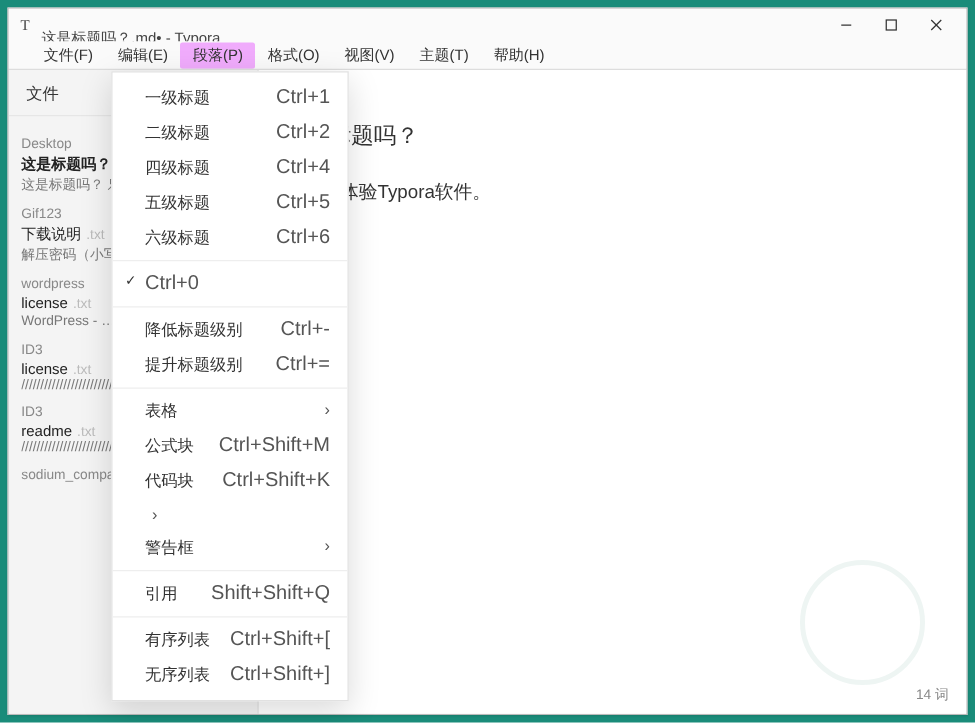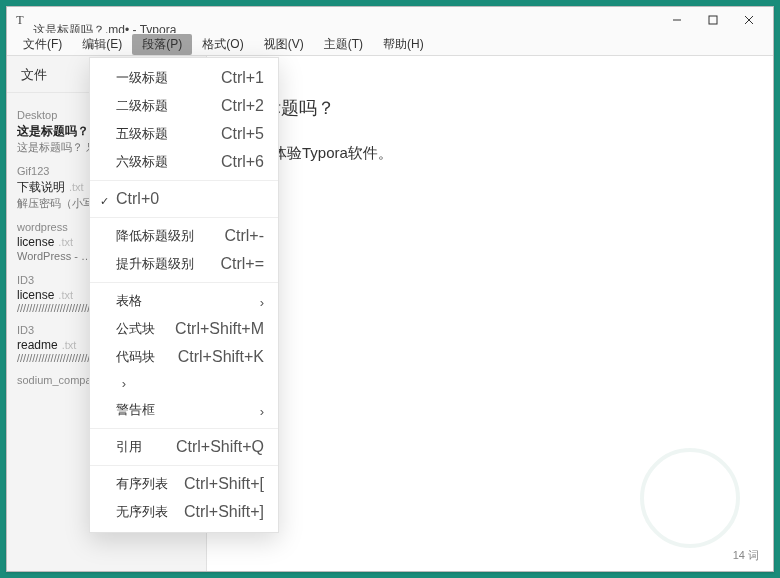--- a/index.html
+++ b/index.html
@@ -33,27 +33,27 @@
   }
   .titlebar .app-icon { width: 14px; height: 14px; margin-right: 6px; text-align:center; font-family: serif;}
   .titlebar .title { flex: 0 0 auto; margin-top: 21px; }
   .titlebar .spacer { flex: 1; }
   .winbtn { width: 36px; height: 100%; display: flex; align-items:center; justify-content:center; color:#333;}
   .winbtn svg { display:block; }
   .menubar {
     height: 22px;
     display: flex;
     align-items: center;
-    padding: 0 6px;
+    padding: 0 18px;
     font-size: 12px;
     color: #333;
     background: #fafafa;
   }
   .menubar .menu-item { padding: 2px 10px; border-radius: 2px; }
-  .menubar .menu-item.active { background: #a3a3a3; }
+  .menubar .menu-item.active { background: #f0abfc; }
   .body {
     flex: 1;
     display: flex;
     min-height: 0;
     border-top: 1px solid #ddd;
   }
   .sidebar {
     width: 200px;
     background: #f4f4f4;
     border-right: 1px solid #e1e1e1;
@@ -97,21 +97,21 @@
     width: 190px;
     background: #fff;
     border: 1px solid #e1e1e1;
     box-shadow: 0 8px 24px rgba(0,0,0,0.15);
     padding: 6px 0;
     z-index: 10;
     font-size: 13px;
   }
   .dd-item {
     display: flex;
-    align-items: flex-end;
+    align-items: flex-start;
     padding: 5px 14px 5px 10px;
     color: #333;
   }
   .dd-item .check { width: 16px; color:#333; font-size:11px;}
   .dd-item .label { flex: 1; }
   .dd-item .accel { color: #555; font-size: 16px; }
   .dd-item .sub { color:#555; width:10px; text-align:right;}
   .dd-sep { height:1px; background:#eee; margin: 4px 0; }
   .watermark {
     position:absolute; right:40px; bottom:30px;
@@ -218,20 +218,25 @@
         <span class="label">一级标题</span>
         <span class="accel">Ctrl+1</span>
       </div>
       <div class="dd-item">
         <span class="check"></span>
         <span class="label">二级标题</span>
         <span class="accel">Ctrl+2</span>
       </div>
       <div class="dd-item">
         <span class="check"></span>
+        <span class="label">四级标题</span>
+        <span class="accel">Ctrl+4</span>
+      </div>
+      <div class="dd-item">
+        <span class="check"></span>
         <span class="label">五级标题</span>
         <span class="accel">Ctrl+5</span>
       </div>
       <div class="dd-item">
         <span class="check"></span>
         <span class="label">六级标题</span>
         <span class="accel">Ctrl+6</span>
       </div>
       <div class="dd-sep"></div>
       <div class="dd-item">
@@ -271,21 +276,21 @@
       </div>
       <div class="dd-item">
         <span class="check"></span>
         <span class="label">警告框</span>
         <span class="sub">›</span>
       </div>
       <div class="dd-sep"></div>
       <div class="dd-item">
         <span class="check"></span>
         <span class="label">引用</span>
-        <span class="accel">Ctrl+Shift+Q</span>
+        <span class="accel">Shift+Shift+Q</span>
       </div>
       <div class="dd-sep"></div>
       <div class="dd-item">
         <span class="check"></span>
         <span class="label">有序列表</span>
         <span class="accel">Ctrl+Shift+[</span>
       </div>
       <div class="dd-item">
         <span class="check"></span>
         <span class="label">无序列表</span>

